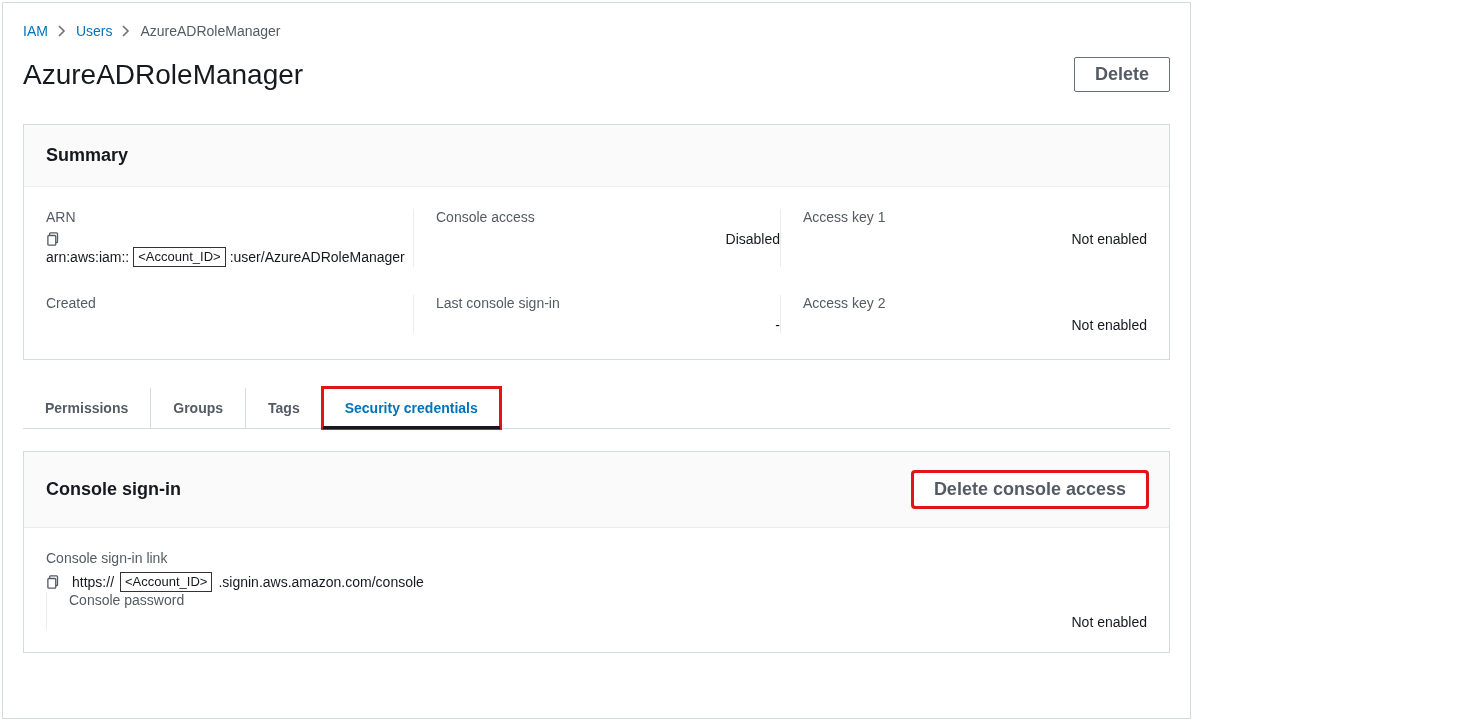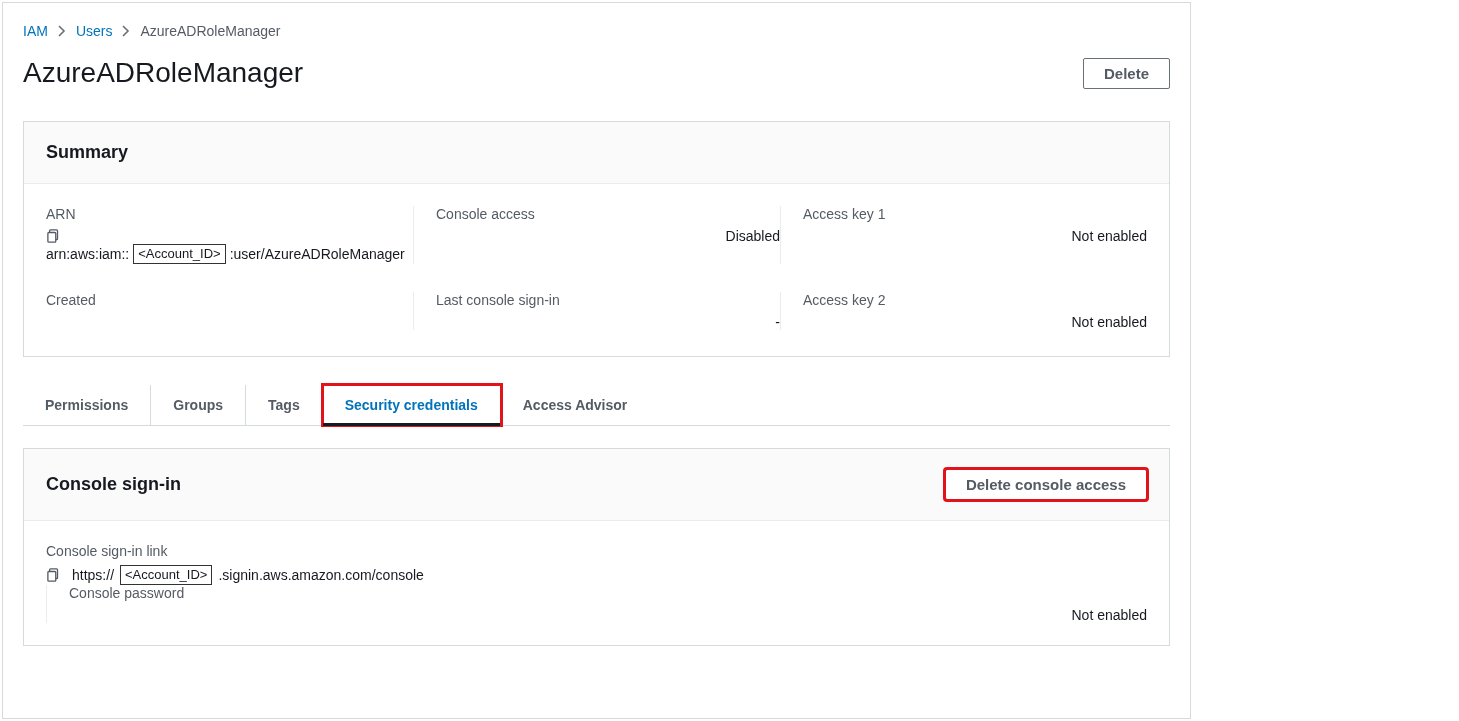--- a/index.html
+++ b/index.html
@@ -35,21 +35,21 @@
   .page-title {
     font-size: 28px;
     font-weight: 400;
     color: #16191f;
   }
   .btn {
     background: #fff;
     border: 1px solid #687078;
     border-radius: 2px;
     padding: 6px 20px;
-    font-size: 15px;
+    font-size: 18px;
     font-weight: 700;
     color: #545b64;
     cursor: pointer;
   }
   .panel {
     border: 1px solid #d5dbdb;
     margin-bottom: 28px;
   }
   .panel-header {
     background: #fafafa;
@@ -220,21 +220,20 @@
         <div class="value">Not enabled</div>
       </div>
     </div>
   </section>
 
   <div class="tabs">
     <div class="tab">Permissions</div>
     <div class="tab">Groups</div>
     <div class="tab">Tags</div>
     <div class="tab active highlight-red">Security credentials</div>
-    <div class="tab">Access Advisor</div>
   </div>
 
   <section class="panel" style="margin-bottom:0;">
     <div class="panel-header">
       <h2>Console sign-in</h2>
       <button class="btn highlight-red">Delete console access</button>
     </div>
     <div class="signin-body">
       <div>
         <div class="label">Console sign-in link</div>

